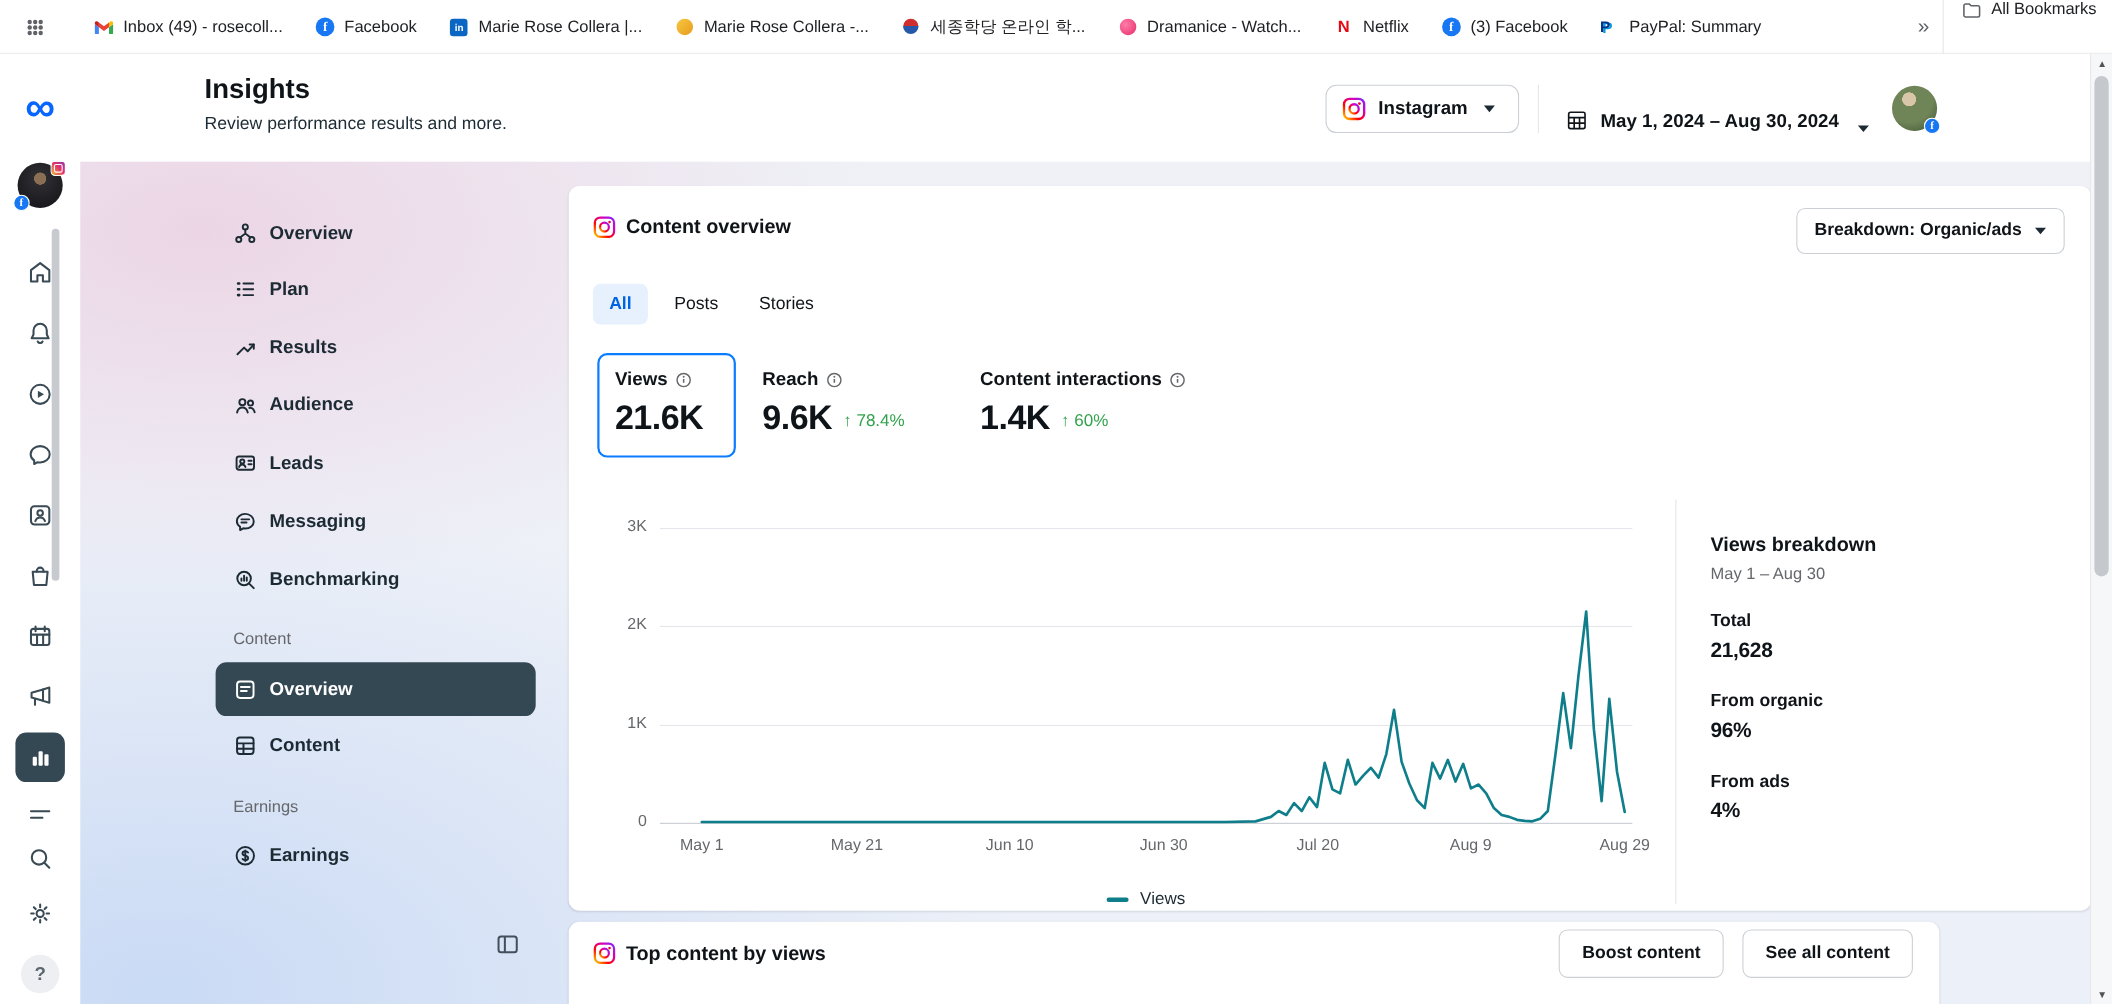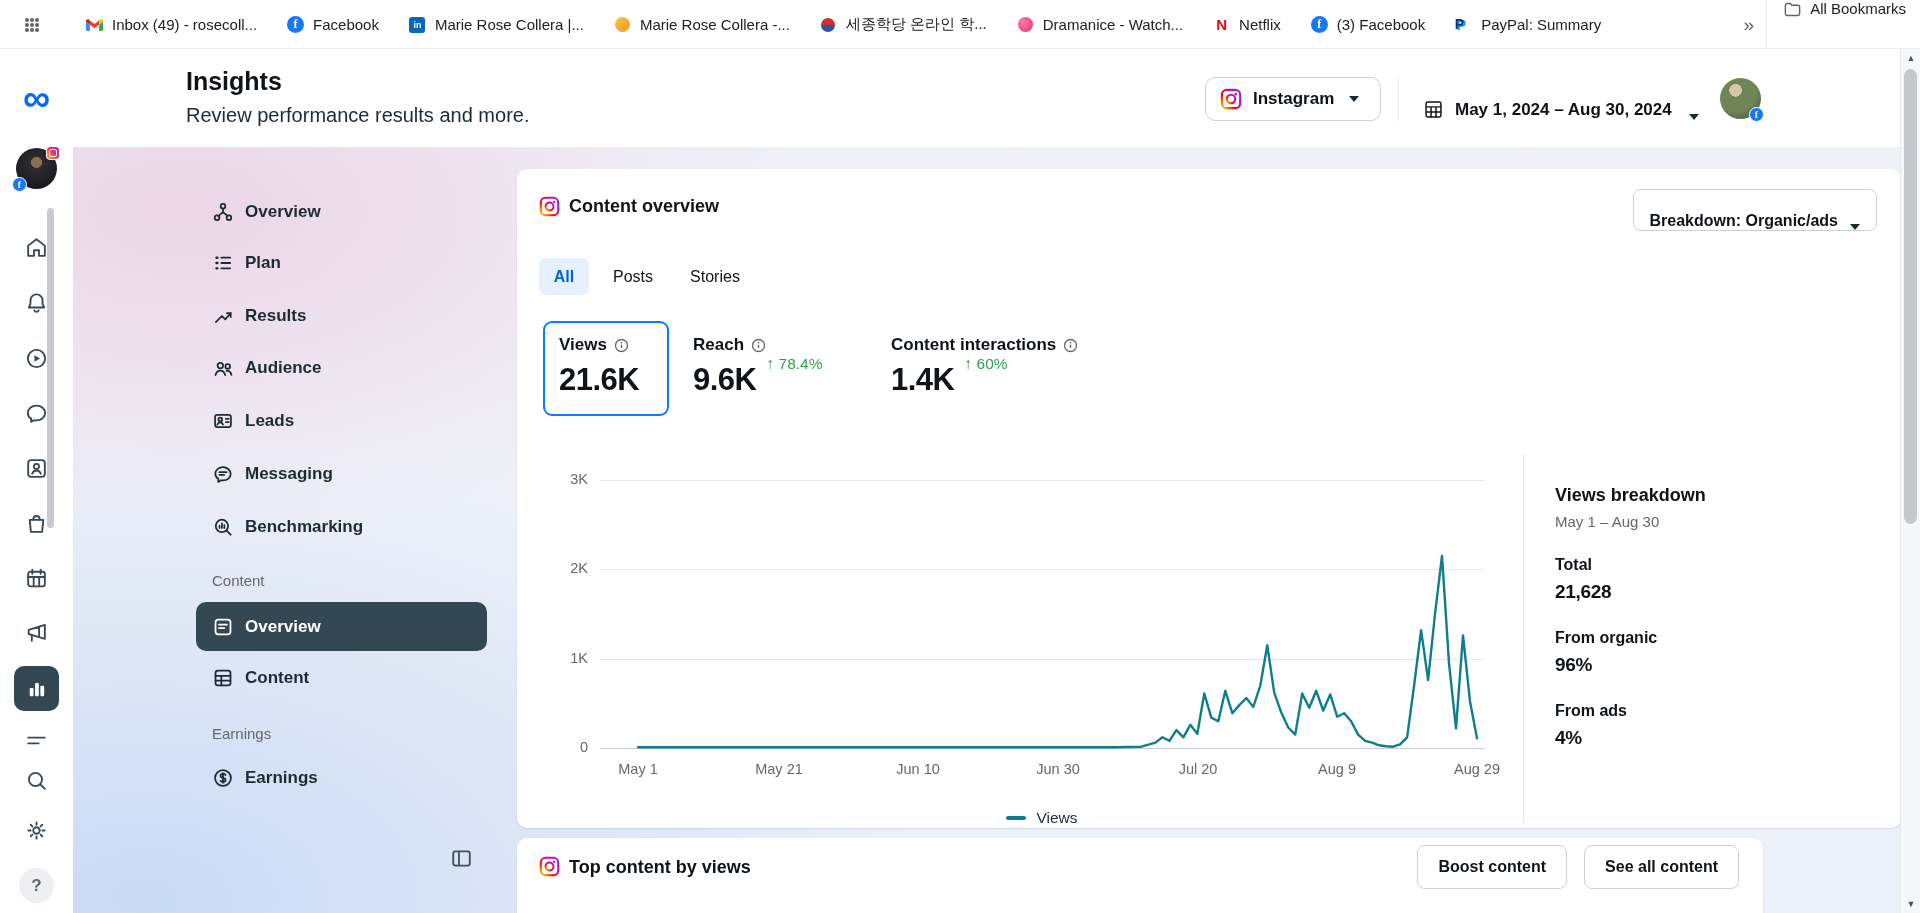--- a/index.html
+++ b/index.html
@@ -10,21 +10,21 @@
   html,body{margin:0;padding:0}
   body{font-family:"Liberation Sans",sans-serif;color:var(--txt);}
   .app{position:relative;width:1920px;height:913px;overflow:hidden;background:#fff}
 
   
   .bookmarks-bar{position:absolute;left:0;top:0;width:1920px;height:49px;background:#fff;border-bottom:1px solid #ececec;display:flex;align-items:center}
   .apps-grid{position:absolute;left:24px;top:17px;width:16px;height:16px;cursor:pointer}
   .grid9{position:absolute;left:1px;top:1px;width:4px;height:4px;border-radius:50%;background:#5f6368;
     box-shadow:5px 0 0 #5f6368,10px 0 0 #5f6368,0 5px 0 #5f6368,5px 5px 0 #5f6368,10px 5px 0 #5f6368,0 10px 0 #5f6368,5px 10px 0 #5f6368,10px 10px 0 #5f6368}
   .bm-items{position:absolute;left:86px;top:0;height:49px;display:flex;align-items:center;gap:30px;white-space:nowrap}
-  .bm{display:flex;align-items:center;gap:9px;cursor:pointer}
+  .bm{display:flex;align-items:flex-start;gap:9px;cursor:pointer}
   .bm-label{font-size:15px;color:#202124}
   .bm-ic{display:inline-flex;width:17px;height:17px;align-items:center;justify-content:center;flex:none}
   .ic-fb{width:17px;height:17px;border-radius:50%;background:#1877F2;color:#fff;font-weight:bold;font-size:12px;display:flex;align-items:center;justify-content:center;font-family:"Liberation Serif",serif}
   .ic-li{width:16px;height:16px;border-radius:3px;background:#0A66C2;color:#fff;font-weight:bold;font-size:9px;display:flex;align-items:center;justify-content:center}
   .ic-yellow{width:15px;height:15px;border-radius:50%;background:linear-gradient(135deg,#F7C843,#E89B1C)}
   .ic-kr{width:14px;height:14px;border-radius:50%;background:linear-gradient(180deg,#CF2E2E 50%,#2757A8 50%)}
   .ic-pink{width:15px;height:15px;border-radius:50%;background:radial-gradient(circle at 35% 35%,#FF7DA8,#E42A6B)}
   .ic-nf{color:#E50914;font-weight:800;font-size:15px;line-height:1}
   .ic-pp{position:relative;width:14px;height:16px}
   .ic-pp b{position:absolute;font-size:14px;line-height:1;font-weight:800}
@@ -44,21 +44,21 @@
   .rail-avatar .badge-fb{right:auto;left:-4px;bottom:-3px}
   .rail-btn{position:absolute;left:0;width:73px;display:flex;justify-content:center;cursor:pointer}
   .rail-btn svg{width:25px;height:25px;fill:none;stroke:#3A4A54;stroke-width:1.8;stroke-linecap:round;stroke-linejoin:round}
   .rail-active{position:absolute;left:14px;width:45px;height:45px;border-radius:10px;background:var(--nav-dark);display:flex;align-items:center;justify-content:center;cursor:pointer}
   .rail-help{position:absolute;left:19px;width:35px;height:35px;border-radius:50%;background:#EDEFF2;color:#5B6770;font-size:17px;font-weight:bold;display:flex;align-items:center;justify-content:center;cursor:pointer}
   .rail-scroll{position:absolute;left:47px;top:159px;width:7px;height:320px;border-radius:4px;background:#C7CACF;cursor:pointer}
 
   
   .page-header{position:absolute;left:73px;top:49px;width:1827px;height:98px;background:#fff}
   .ph-title{position:absolute;left:113px;top:18px;font-size:25px;font-weight:700;color:#0F1419}
-  .ph-sub{position:absolute;left:113px;top:55px;font-size:20px;color:#1C2B33}
+  .ph-sub{position:absolute;left:113px;top:55px;font-size:16px;color:#1C2B33}
   .ig-selector{position:absolute;left:1132px;top:28px;height:44px;width:176px;background:#fff;border:1px solid var(--brd);border-radius:10px;display:flex;align-items:center;gap:11px;padding:0 14px;font-size:17px;font-weight:600;color:#0F1419;cursor:pointer;font-family:inherit}
   .hdr-sep{position:absolute;left:1325px;top:28px;width:1px;height:44px;background:#E4E6EB}
   .date-selector{position:absolute;left:1344px;top:28px;height:44px;display:flex;align-items:flex-end;gap:11px;background:none;border:none;font-size:17px;font-weight:700;color:#0F1419;cursor:pointer;font-family:inherit}
   .date-selector svg{width:21px;height:21px;fill:none;stroke:#0F1419;stroke-width:1.7}
   .hdr-avatar{position:absolute;left:1647px;top:29px;width:41px;height:41px;border-radius:50%;cursor:pointer;
     background:radial-gradient(circle at 38% 30%,#D9C6A8 16%,#6F8457 17% 55%,#3C5230 100%)}
   .caret{display:inline-block;width:0;height:0;border-left:5.5px solid transparent;border-right:5.5px solid transparent;border-top:6.5px solid #1C2B33}
 
   
   .content{position:absolute;left:73px;top:147px;width:1827px;height:766px;overflow:hidden;
@@ -76,30 +76,30 @@
   .nav-section{position:absolute;left:139px;font-size:15px;color:#65676B}
   .nav-collapse{position:absolute;left:377px;top:700px;cursor:pointer}
   .nav-collapse svg{width:23px;height:23px;fill:none;stroke:#42505C;stroke-width:1.6;stroke-linejoin:round}
 
   .card{position:absolute;background:#fff;border-radius:10px;box-shadow:0 1px 2px rgba(0,0,0,.10)}
   .main-card{left:444px;top:22px;width:1384px;height:659px}
   .bottom-card{left:444px;top:691px;width:1246px;height:170px}
 
   .card-glyph{position:absolute;left:22px;top:27px;width:21px;height:21px}
   .card-title{position:absolute;left:52px;top:27px;font-size:18px;font-weight:700;color:#0F1419}
-  .breakdown-btn{position:absolute;right:24px;top:20px;height:42px;border:1px solid var(--brd);border-radius:8px;background:#fff;display:flex;align-items:flex-end;gap:12px;padding:0 16px;font-size:16px;font-weight:600;color:#0F1419;cursor:pointer;font-family:inherit}
+  .breakdown-btn{position:absolute;right:24px;top:20px;height:42px;border:1px solid var(--brd);border-radius:8px;background:#fff;display:flex;align-items:center;gap:12px;padding:0 16px;font-size:16px;font-weight:600;color:#0F1419;cursor:pointer;font-family:inherit}
 
   .tab{position:absolute;top:89px;height:37px;display:flex;align-items:center;justify-content:center;font-size:16px;color:#0F1419;cursor:pointer;border-radius:7px}
   .tab-active{background:var(--tab-bg);color:var(--accent);font-weight:600}
 
   .metric-box{position:absolute;left:26px;top:152px;width:126px;height:95px;border:2px solid var(--sel-border);border-radius:9px;padding:12px 14px;cursor:pointer}
   .metric{position:absolute;top:166px;cursor:pointer}
   .m-label{display:flex;align-items:center;gap:7px;font-size:17px;font-weight:700;color:#0F1419}
   .m-value{font-size:31px;font-weight:700;letter-spacing:-0.5px;color:#0F1419;margin-top:9px;line-height:1}
-  .m-row{display:flex;align-items:flex-start;gap:10px}
+  .m-row{display:flex;align-items:flex-end;gap:10px}
   .m-delta{font-size:15.5px;color:var(--green);margin-bottom:3px;white-space:nowrap}
   .info-ic svg{width:15px;height:15px;display:block}
 
   .chart{position:absolute;left:83px;top:300px;width:884px;height:310px}
   .gline{position:absolute;left:0;width:884px;height:1px;background:#E4E6EB}
   .gline.base{background:#C8CCD1}
   .ylab{position:absolute;left:-68px;width:56px;text-align:right;font-size:14.5px;color:#65676B}
   .xlab{position:absolute;top:292px;transform:translateX(-50%);font-size:14.5px;color:#65676B;white-space:nowrap}
   .chart svg.line{position:absolute;left:0;top:0}
   .legend{position:absolute;left:83px;top:640px;width:884px;display:flex;align-items:center;justify-content:center;gap:10px}

